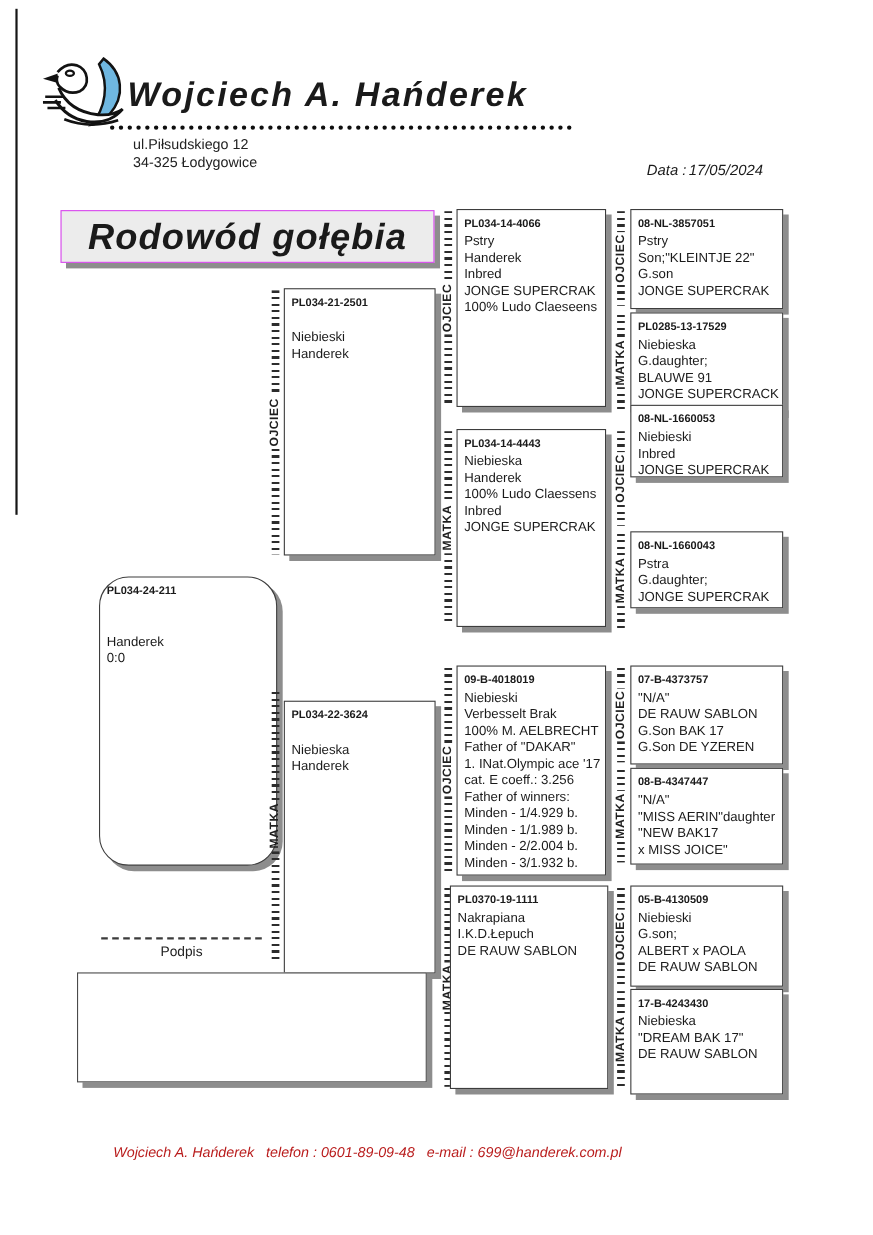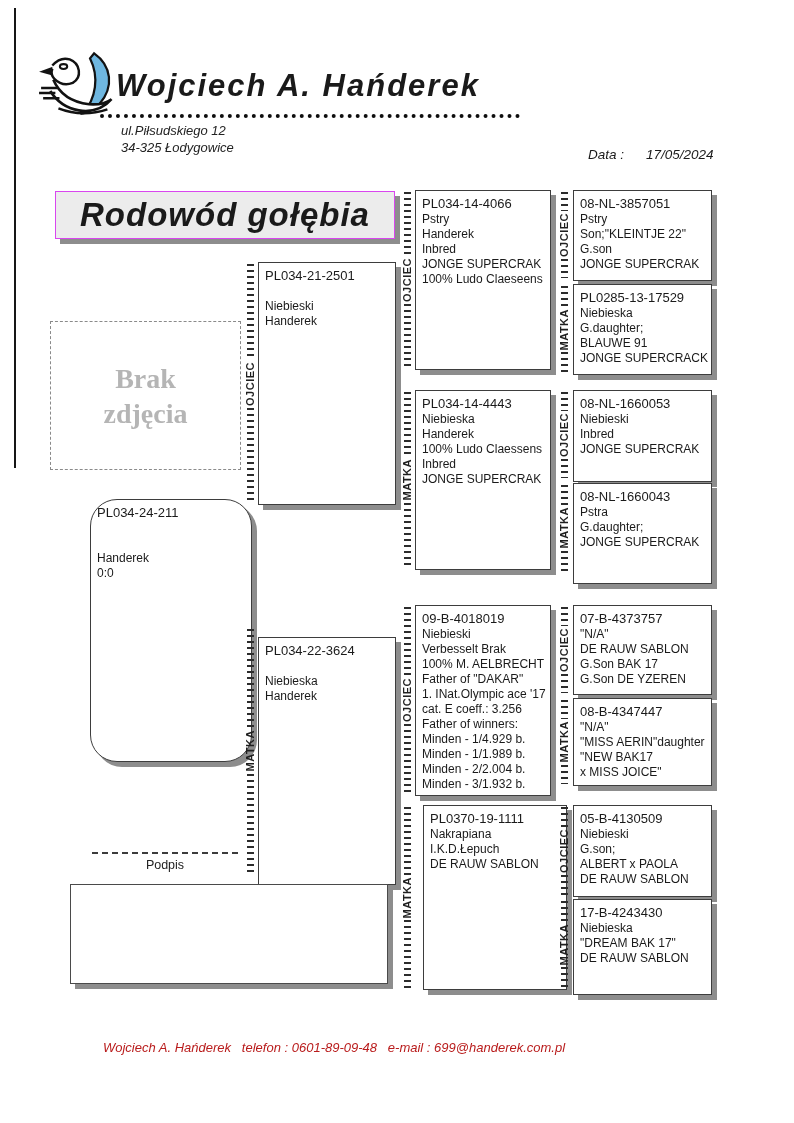--- a/index.html
+++ b/index.html
@@ -6,37 +6,37 @@
   html,body { background:#ffffff; }
   body { font-family:"Liberation Sans", sans-serif; color:#1a1a1a; }
   .page { position:relative; width:794px; height:1123px; background:#ffffff; overflow:hidden; }
 
   .left-rule { position:absolute; left:14px; top:8px; width:2px; height:460px; background:#161616; }
 
   
   .logo { position:absolute; left:36px; top:50px; width:102px; height:78px; }
   .owner-name { position:absolute; left:116px; top:68px; font-size:31px; font-weight:bold; font-style:italic; letter-spacing:2px; white-space:nowrap; }
   .dotline { position:absolute; left:100px; top:100px; width:420px; height:18px; border-bottom:4px dotted #0e0e0e; }
-  .addr { position:absolute; left:121px; top:122px; font-size:13px; font-style:italic; line-height:17px; color:#222; }
-  .date-row { position:absolute; left:588px; top:147px; font-size:13.5px; font-style:italic; display:flex; gap:22px; white-space:nowrap; }
+  .addr { position:absolute; left:121px; top:122px; font-size:13px; line-height:17px; color:#222; }
+  .date-row { position:absolute; left:588px; top:147px; font-size:13.5px; font-style:italic; display:flex; gap:2px; white-space:nowrap; }
 
   
   .title-box { position:absolute; left:55px; top:191px; width:340px; height:48px; background:#ececec;
     border:1px solid #d946ef; box-shadow:5px 5px 0 0 #8d8d8d; display:flex; align-items:center; justify-content:center; }
   .title-box span { font-size:33px; font-weight:bold; font-style:italic; letter-spacing:1px; white-space:nowrap; }
 
   
   .photo-box { position:absolute; left:50px; top:321px; width:191px; height:149px; border:1px dashed #8a8a8a;
     display:flex; align-items:center; justify-content:center; text-align:center; }
   .photo-box span { font-family:"Liberation Serif", serif; font-weight:bold; font-size:28px; line-height:1.25;
     color:#b5b5b5; white-space:pre-line; }
 
   
   .pbox { position:absolute; background:#ffffff; border:1px solid #3d3d3d; box-shadow:5px 5px 0 0 #8d8d8d; padding:5px 6px; }
-  .ring { font-size:13px; font-weight:normal; line-height:16px; white-space:nowrap; }
+  .ring { font-size:10px; font-weight:bold; line-height:16px; white-space:nowrap; }
   .nline { font-size:12px; line-height:15px; white-space:nowrap; }
 
   
   .vlabel { position:absolute; width:14px; display:flex; flex-direction:column; align-items:center; }
   .vlabel .tick { flex:1 1 auto; width:7px; min-height:8px;
     background:repeating-linear-gradient(to bottom, #2c2c2c 0 2px, transparent 2px 6px); }
   .vlabel .vtext { writing-mode:vertical-rl; transform:rotate(180deg); font-size:11px; font-weight:bold;
     letter-spacing:0.5px; color:#1f1f1f; margin:2px 0; }
 
   
@@ -73,26 +73,22 @@
   </div>
   <div class="date-row">
     <span>Data :</span>
     <span>17/05/2024</span>
   </div>
 
   <div class="title-box">
     <span>Rodowód gołębia</span>
   </div>
 
-  <div class="photo-box">
-    <span>Brak
-zdjęcia</span>
-  </div>
-
-  <div class="pbox" style="left:90px; top:499px; width:162px; height:263px;border-radius:27px;">
+
+  <div class="pbox" style="left:90px; top:524px; width:162px; height:263px;border-radius:27px;">
     <div class="ring">PL034-24-211</div>
     <div>
         <div class="nline">&nbsp;</div>
         <div class="nline">&nbsp;</div>
         <div class="nline">Handerek</div>
         <div class="nline">0:0</div>
       </div>
   </div>
 
   <div class="vlabel" style="left:243px; top:264px; height:240px;">
@@ -175,21 +171,21 @@
         <div class="nline">Minden - 2/2.004 b.</div>
         <div class="nline">Minden - 3/1.932 b.</div>
       </div>
   </div>
 
   <div class="vlabel" style="left:400px; top:807px; height:181px;">
     <div class="tick"></div>
     <span class="vtext">MATKA</span>
     <div class="tick"></div>
   </div>
-  <div class="pbox" style="left:423px; top:805px; width:144px; height:185px;">
+  <div class="pbox" style="left:409px; top:805px; width:144px; height:185px;">
     <div class="ring">PL0370-19-1111</div>
     <div>
         <div class="nline">Nakrapiana</div>
         <div class="nline">I.K.D.Łepuch</div>
         <div class="nline">DE RAUW SABLON</div>
       </div>
   </div>
 
   <div class="vlabel" style="left:557px; top:192px; height:86px;">
     <div class="tick"></div>
@@ -219,35 +215,35 @@
         <div class="nline">BLAUWE 91</div>
         <div class="nline">JONGE SUPERCRACK</div>
       </div>
   </div>
 
   <div class="vlabel" style="left:557px; top:392px; height:86px;">
     <div class="tick"></div>
     <span class="vtext">OJCIEC</span>
     <div class="tick"></div>
   </div>
-  <div class="pbox" style="left:573px; top:390px; width:139px; height:92px;">
+  <div class="pbox" style="left:573px; top:368px; width:139px; height:66px;">
     <div class="ring">08-NL-1660053</div>
     <div>
         <div class="nline">Niebieski</div>
         <div class="nline">Inbred</div>
         <div class="nline">JONGE SUPERCRAK</div>
       </div>
   </div>
 
   <div class="vlabel" style="left:557px; top:485px; height:86px;">
     <div class="tick"></div>
     <span class="vtext">MATKA</span>
     <div class="tick"></div>
   </div>
-  <div class="pbox" style="left:573px; top:483px; width:139px; height:101px;">
+  <div class="pbox" style="left:573px; top:483px; width:139px; height:70px;">
     <div class="ring">08-NL-1660043</div>
     <div>
         <div class="nline">Pstra</div>
         <div class="nline">G.daughter;</div>
         <div class="nline">JONGE SUPERCRAK</div>
       </div>
   </div>
 
   <div class="vlabel" style="left:557px; top:607px; height:86px;">
     <div class="tick"></div>

